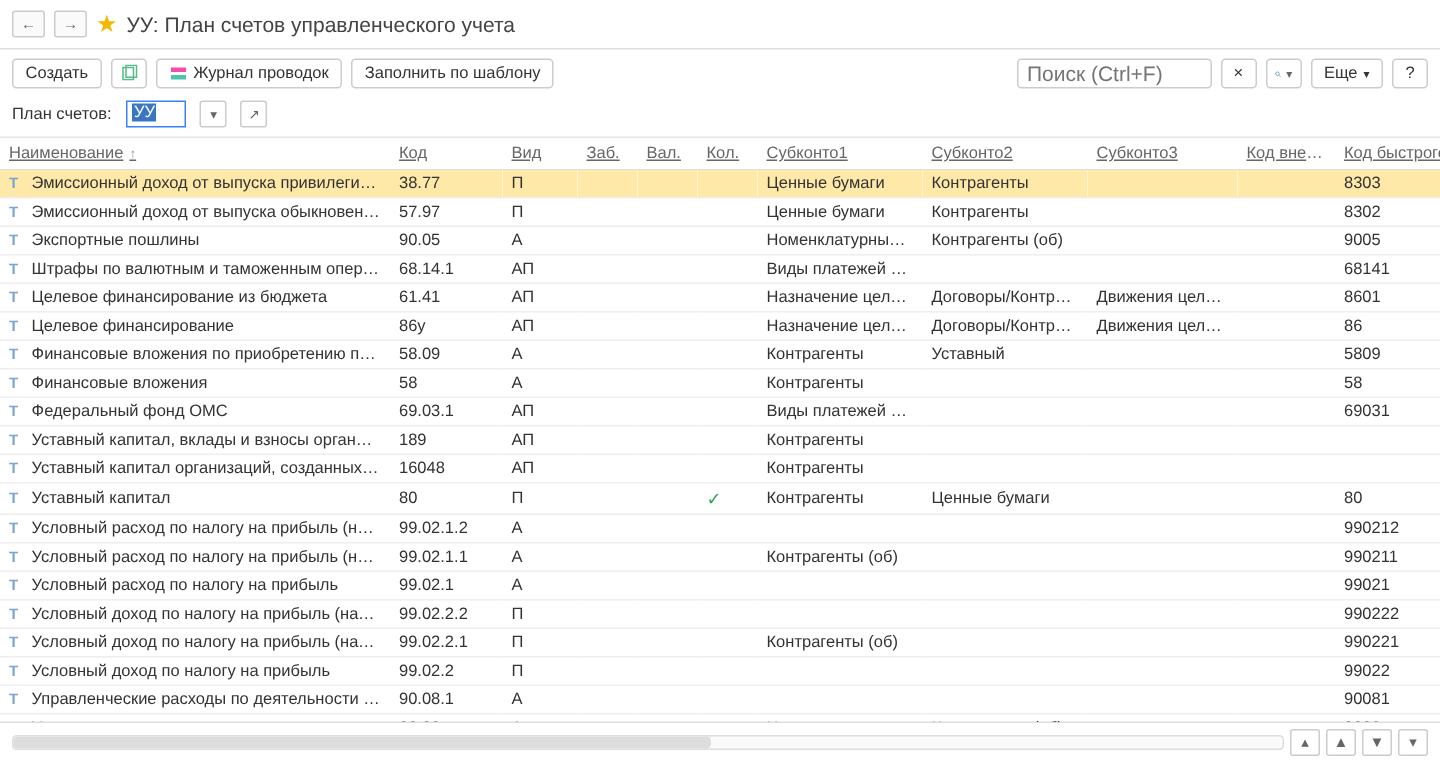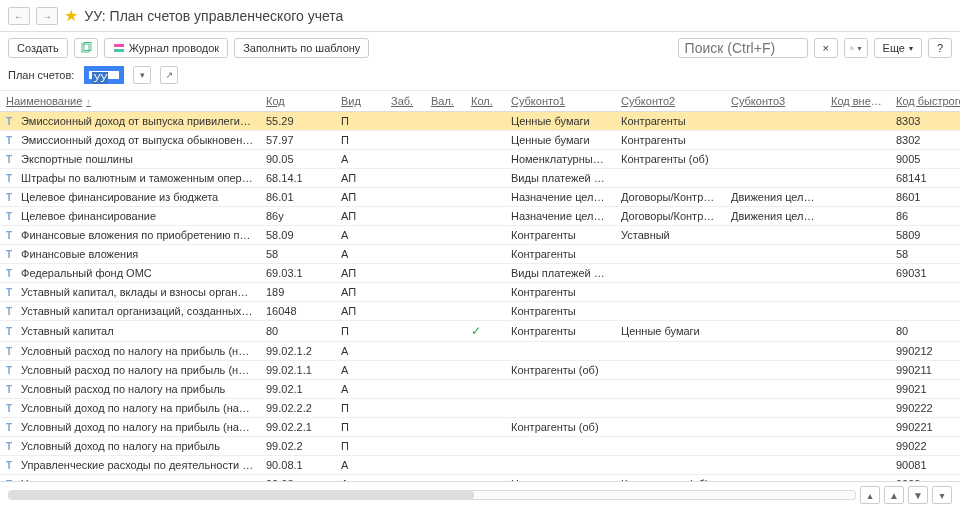--- a/index.html
+++ b/index.html
@@ -15,21 +15,21 @@
   
   .toolbar { display:flex; align-items:center; gap:6px; padding:6px 8px; }
   .btn { border:1px solid #ccc; border-radius:3px; background:#fff; padding:3px 8px; cursor:pointer; font-size:11px; color:#333; display:flex; align-items:center; gap:4px; height:20px;justify-content:center; }
   .btn.icon-only { padding:3px 5px; width:24px; justify-content:center; }
   .spacer { flex:1; }
   .search-box { width:130px; height:20px; border:1px solid #ccc; border-radius:3px; padding:2px 6px; font-size:14px; color:#999; }
   .search-clear, .search-go, .more-btn, .help-btn { height:20px; }
 
   
   .planrow { display:flex; align-items:center; gap:10px; padding:2px 8px 6px 8px; }
-  .plan-input { width:40px; height:18px; border:5px solid #3b82f6; background:#fff; padding:1px 3px; font-size:11px; }
+  .plan-input { width:40px; height:18px; border:1px solid #3b82f6; background:#fff; padding:1px 3px; font-size:11px; }
   .plan-sel { background:#3a76c5; color:#fff; padding:0 1px; }
   .mini { width:18px; height:18px; border:1px solid #ccc; border-radius:2px; background:#fff; display:flex; align-items:center; justify-content:center; font-size:9px; color:#666; cursor:pointer; margin-left:-1px; }
 
   
   .grid-wrap { flex:1; overflow:auto; border-top:1px solid #e6e6e6; position:relative; }
   table { border-collapse:collapse; width:100%; table-layout:fixed; }
   th { text-align:left; font-weight:normal; color:#666; padding:4px 6px; border-bottom:1px solid #ddd; background:#fff; position:sticky; top:0; font-size:11px; white-space:nowrap; overflow:hidden; text-overflow:ellipsis;text-decoration:underline; }
   td { padding:3px 6px; border-bottom:1px solid #eee; white-space:nowrap; overflow:hidden; text-overflow:ellipsis; font-size:11px; }
   tr.sel td { background:#ffe9a8; }
   .row-icon { color:#7aa5d2; font-weight:bold; font-size:10px; display:inline-block; width:12px; }
@@ -137,21 +137,21 @@
           <th>Субконто2</th>
           <th>Субконто3</th>
           <th>Код внешний</th>
           <th>Код быстрого выбора</th>
 
         </tr>
       </thead>
       <tbody id="tbody">
           <tr class="sel">
             <td><span class="row-icon">T</span> Эмиссионный доход от выпуска привилегированных акций</td>
-            <td>55.29</td>
+            <td>38.77</td>
             <td>П</td>
             <td></td>
             <td></td>
             <td></td>
             <td>Ценные бумаги</td>
             <td>Контрагенты</td>
             <td></td>
             <td></td>
             <td>8303</td>
           </tr>
@@ -189,21 +189,21 @@
             <td></td>
             <td></td>
             <td>Виды платежей в бю...</td>
             <td></td>
             <td></td>
             <td></td>
             <td>68141</td>
           </tr>
           <tr>
             <td><span class="row-icon">T</span> Целевое финансирование из бюджета</td>
-            <td>86.01</td>
+            <td>61.41</td>
             <td>АП</td>
             <td></td>
             <td></td>
             <td></td>
             <td>Назначение целевых...</td>
             <td>Договоры/Контрагенты</td>
             <td>Движения целевых с...</td>
             <td></td>
             <td>8601</td>
           </tr>

